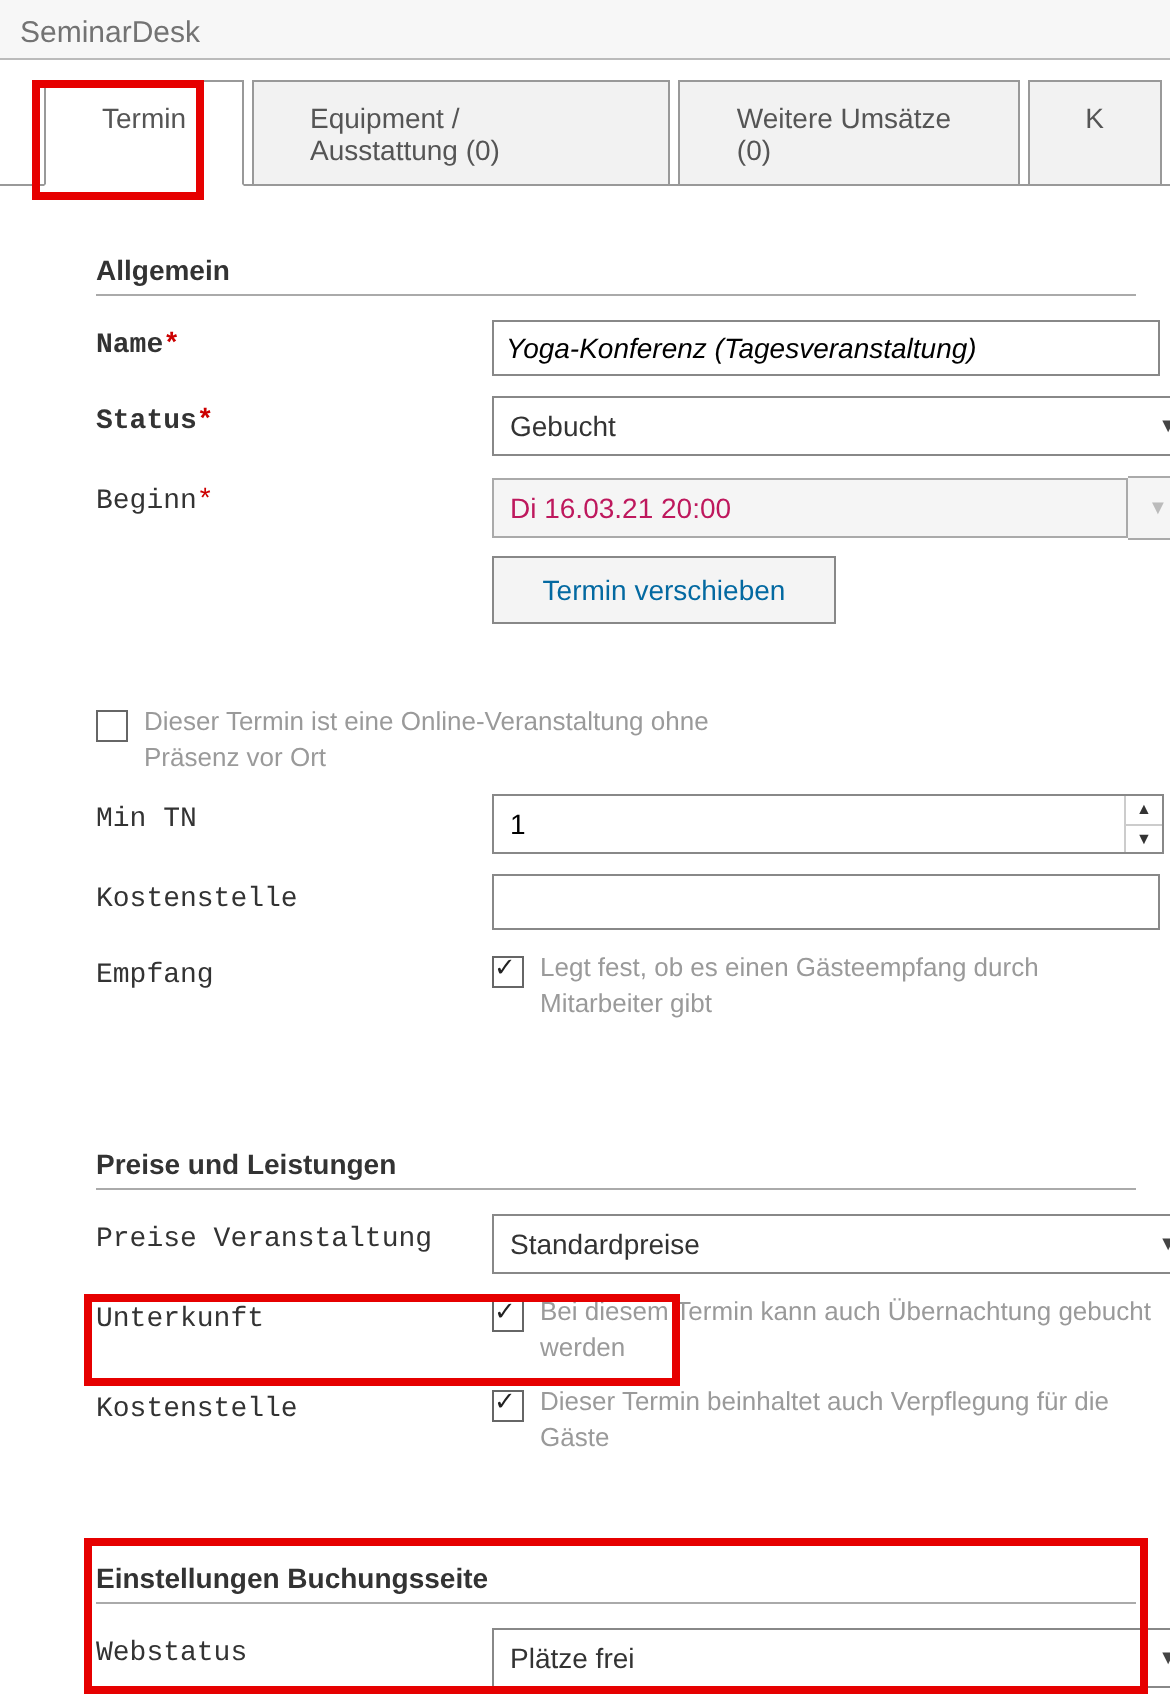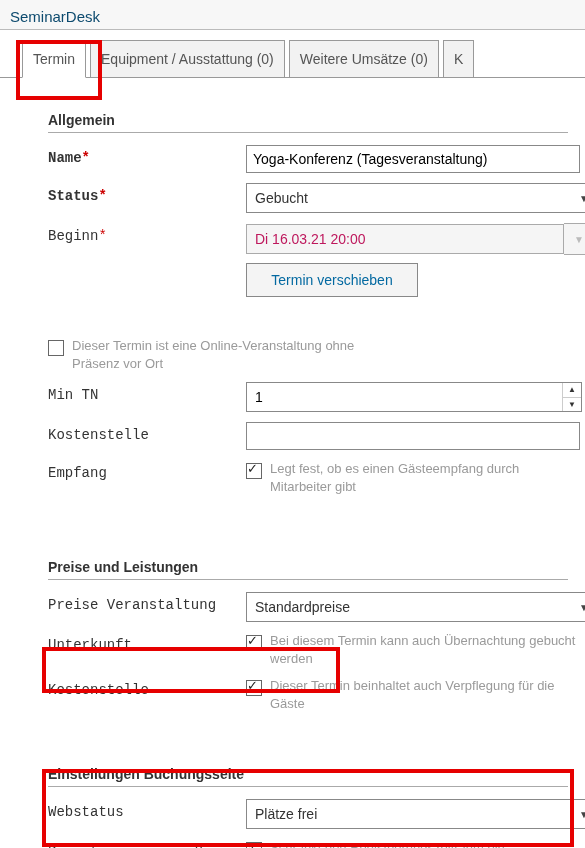--- a/index.html
+++ b/index.html
@@ -8,33 +8,33 @@
   font-family: Verdana, Arial, sans-serif;
   font-size: 13px;
   background: #fff;
   width: 585px;
   height: 848px;
   overflow: hidden;
   color: #333;
 }
 .window-title {
   font-size: 15px;
-  color: #0c4a6e;
+  color: #737373;
   padding: 8px 10px 4px 10px;
   border-bottom: 1px solid #bbb;
   background: #f7f7f7;
 }
 .tabs {
   display: flex;
   padding-left: 22px;
   margin-top: 10px;
   align-items: stretch;
 }
 .tab {
-  padding: 10px 10px;
+  padding: 10px 28px;
   background: #f2f2f2;
   border: 1px solid #999;
   border-bottom: none;
   margin-right: 4px;
   font-size: 14px;
   color: #555;
   position: relative;
 }
 .tab.active {
   background: #fff;
@@ -97,20 +97,21 @@
   flex-direction: column;
 }
 .text-input {
   width: 320px;
   height: 26px;
   border: 1px solid #888;
   padding: 0 6px;
   font-family: inherit;
   font-size: 14px;
   background: #fff;
+  font-style: italic;
 }
 .select-ctrl {
   width: 334px;
   height: 28px;
   border: 1px solid #888;
   background: #fff;
   display: flex;
   align-items: center;
   justify-content: space-between;
   padding: 0 6px 0 8px;

